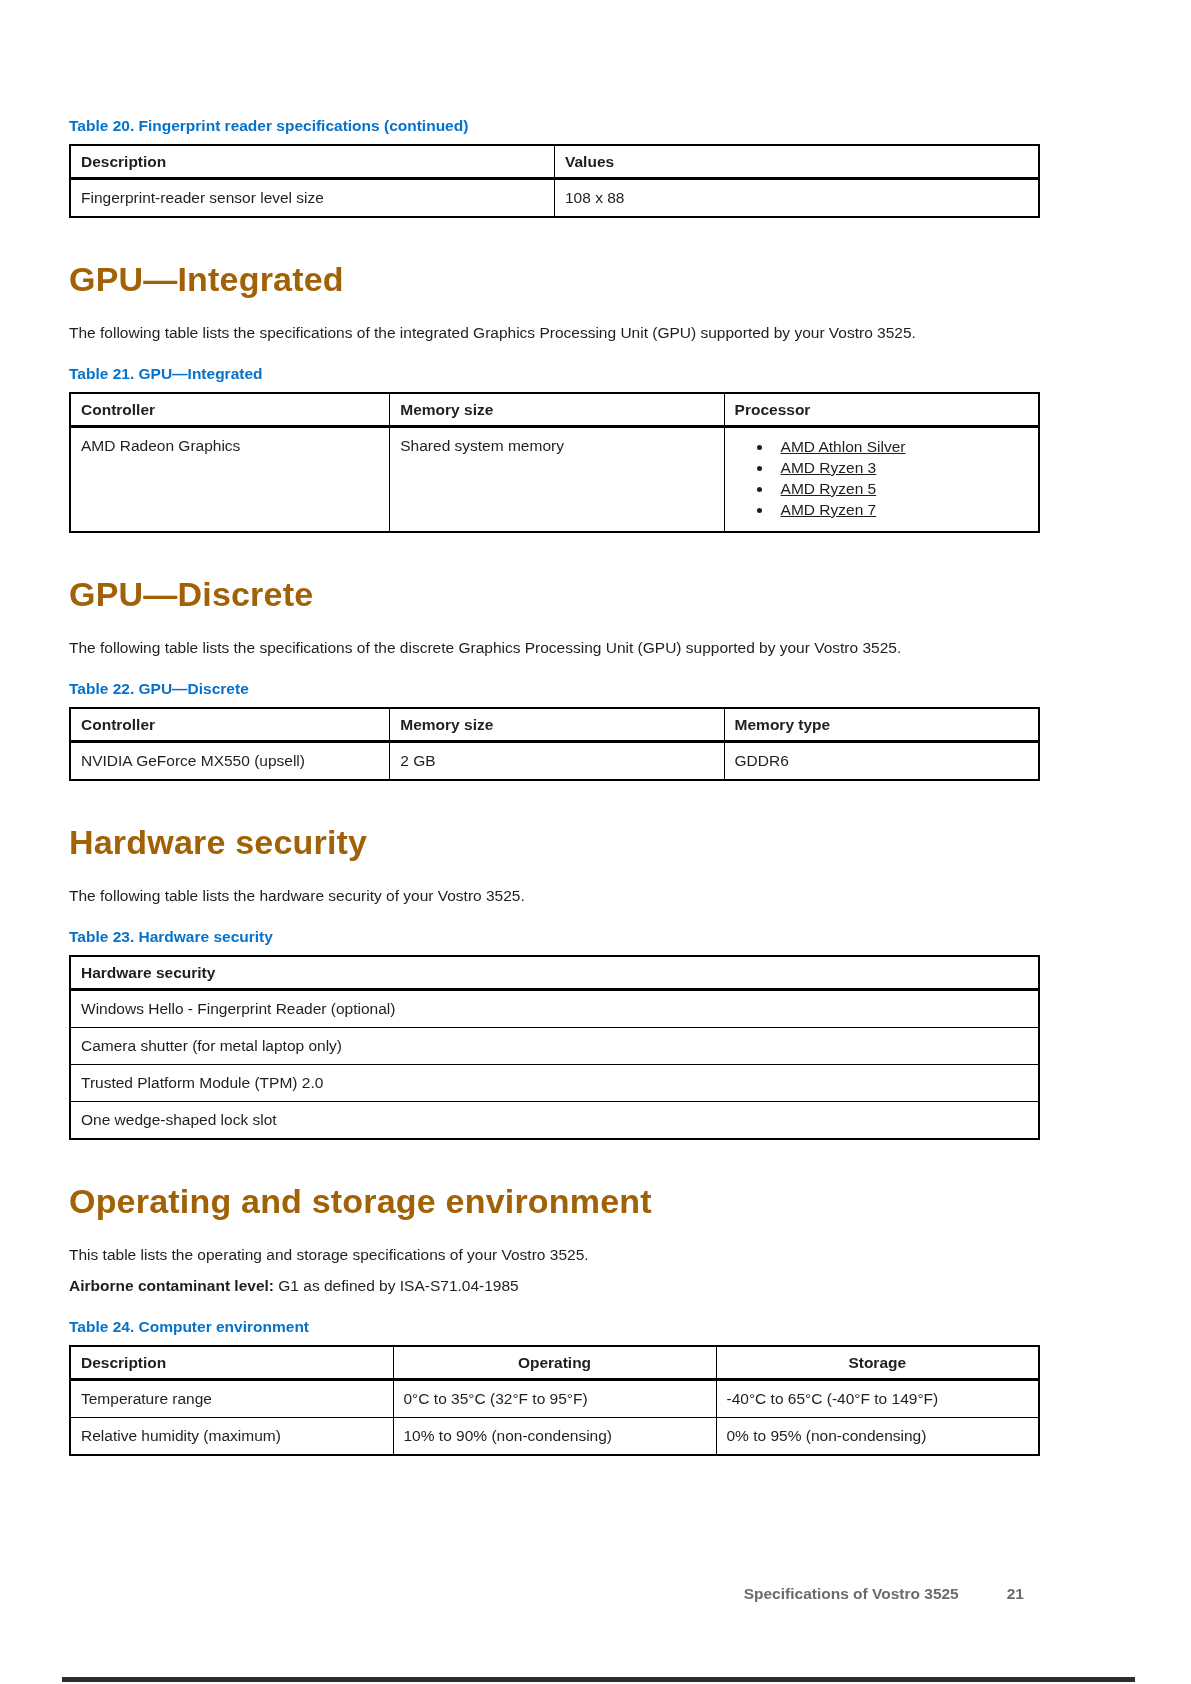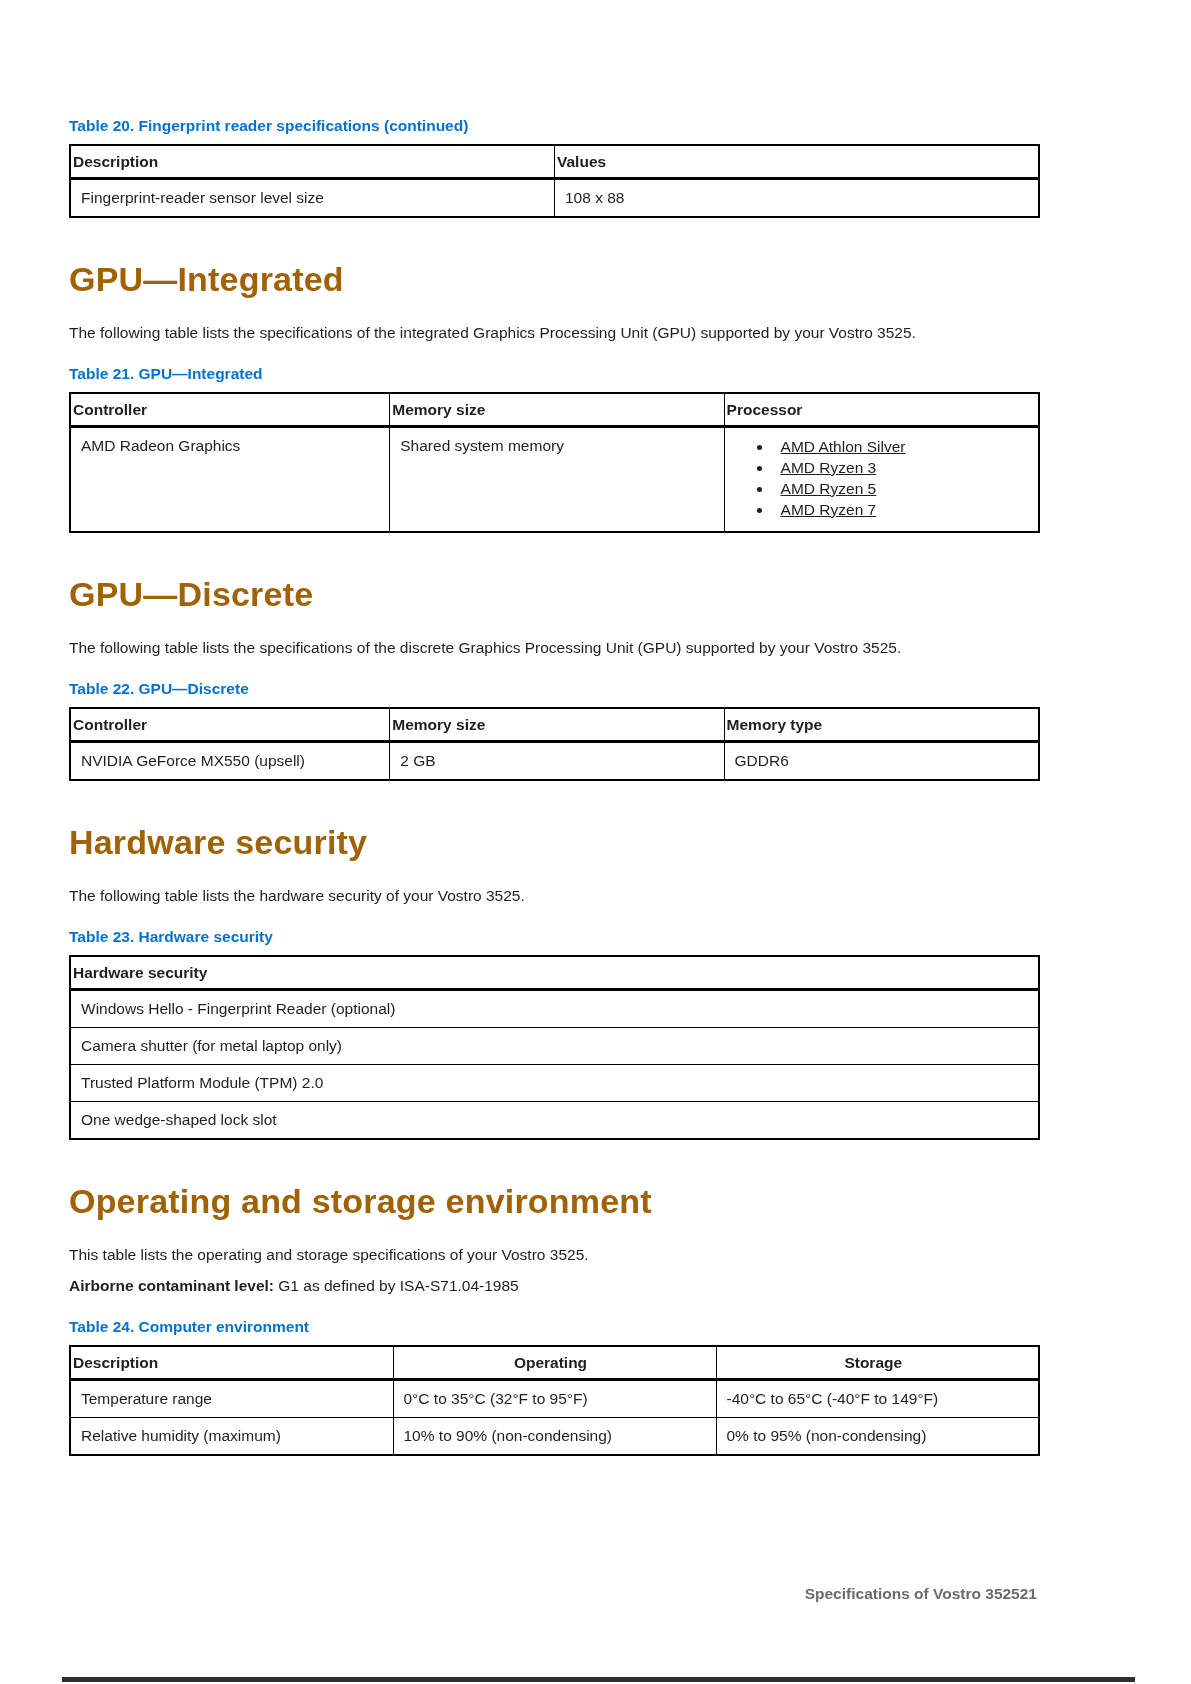--- a/index.html
+++ b/index.html
@@ -43,21 +43,21 @@
   }
   p.body-text b { font-weight: bold; }
   table.spec {
     width: 100%;
     border-collapse: collapse;
     border: 2px solid #000000;
   }
   table.spec th {
     border: 1px solid #000000;
     border-bottom: 3px solid #000000;
-    padding: 7px 10px 6px 2px;
+    padding: 7px 10px 6px 10px;
     font-size: 15.5px;
     font-weight: bold;
     text-align: left;
     vertical-align: top;
   }
   table.spec td {
     border: 1px solid #000000;
     padding: 9px 10px;
     font-size: 15.5px;
     vertical-align: top;
@@ -70,23 +70,24 @@
     text-decoration: underline;
   }
   ul.bullet-list li {
     margin: 1px 0 3px 0;
     padding-left: 8px;
     font-size: 15.5px;
   }
   .footer {
     position: absolute;
     top: 1585px;
-    right: 154px;
+    right: 167px;
     display: flex;
     align-items: baseline;
+    gap: 48px;
     font-size: 15.5px;
     font-weight: bold;
     color: #6b6b6b;
   }
   .bottom-bar {
     position: absolute;
     left: 62px;
     right: 56px;
     bottom: 2px;
     height: 5px;

